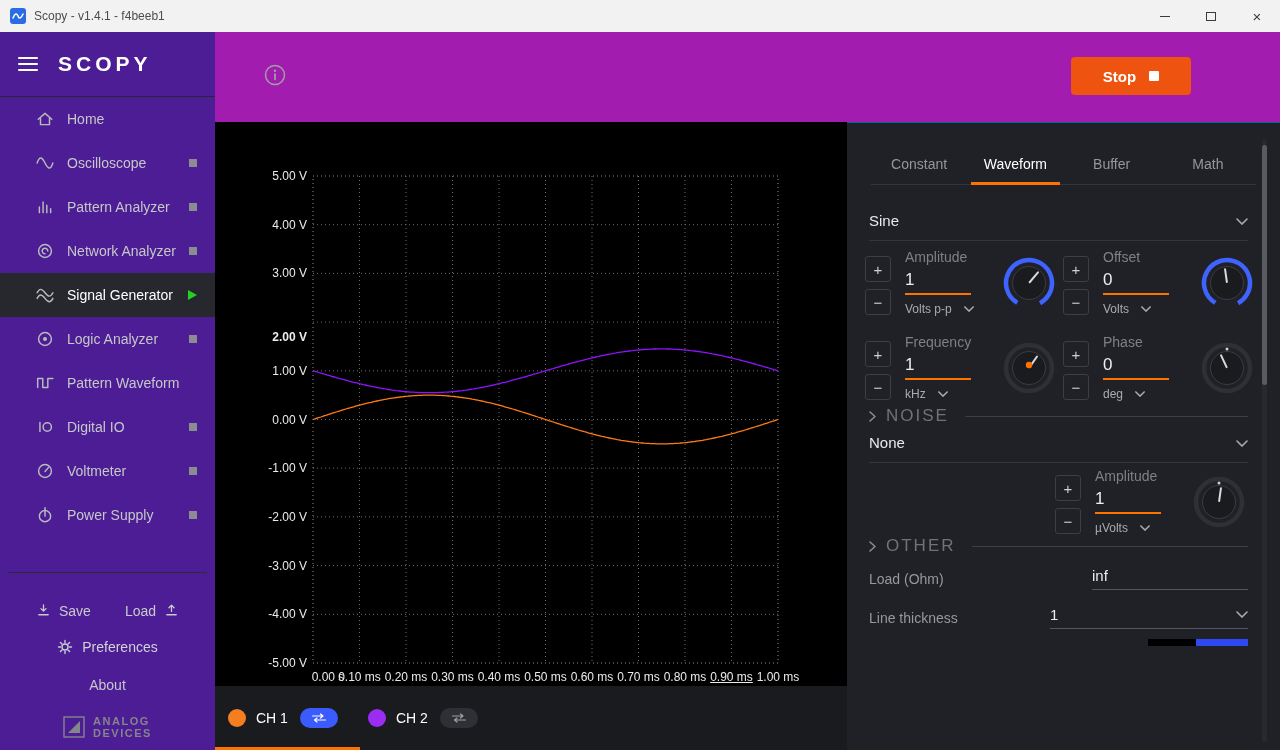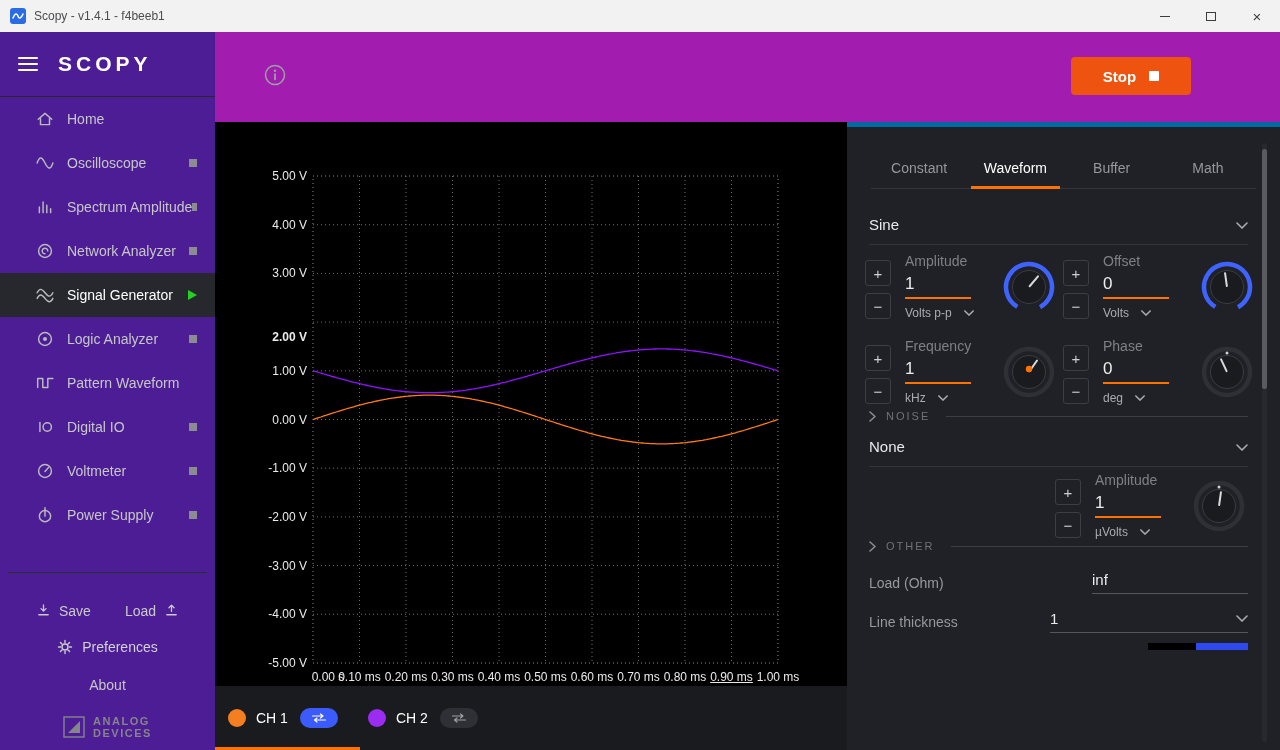--- a/index.html
+++ b/index.html
@@ -63,21 +63,21 @@
   .ch1 .ch-dot{background:#f57e21}
   .ch2 .ch-dot{background:#9b2df2}
   .ch-label{color:#fff;font-size:14px;margin:0 12px 0 10px}
   .ch-toggle{width:38px;height:20px;border-radius:10px;display:flex;align-items:center;justify-content:center;cursor:pointer}
   .ch1 .ch-toggle{background:#3b5bfd;color:#fff}
   .ch2 .ch-toggle{background:#2e3036;color:#9fa0a4}
   .ch-toggle svg{stroke:currentColor;fill:none;stroke-width:1.2;stroke-linecap:round;stroke-linejoin:round}
   .ch-underline{position:absolute;left:0;bottom:0;width:145px;height:3px;background:#ff7200}
 
   
-  .panel{flex:1;position:relative;background:#1f2126;border-top:5px solid #0369a1}
+  .panel{flex:1;position:relative;background:#1f2126;border-top:1px solid #0369a1}
   .tabs{position:absolute;left:24px;right:24px;top:20px;height:42px;display:flex;border-bottom:1px solid #33353a}
   .tab{flex:1;display:flex;align-items:center;justify-content:center;color:#96979b;font-size:14px;cursor:pointer;position:relative}
   .tab.active{color:#fff}
   .tab.active::after{content:"";position:absolute;left:4px;right:4px;bottom:-1px;height:3px;background:#ff7200}
 
   .select-row{position:absolute;left:22px;right:32px;display:flex;align-items:center;justify-content:space-between;color:#e8e9eb;font-size:15px;line-height:16px;border-bottom:1px solid #33353a;padding-bottom:11px;cursor:pointer}
   #sine-select{top:90px}
   #noise-select{top:312px}
   .chev svg{display:block}
 
@@ -99,21 +99,21 @@
   .ring-blue{stroke:#3f63ff}
   .ring-dark{stroke:#2e3035}
   .knob .face{fill:#1a1b1f;stroke:#3a3c41;stroke-width:1}
   .knob .needle{stroke:#d8d9db;stroke-width:2;stroke-linecap:round}
   .knob .mark{fill:#cfd0d3}
   .knob .orange-dot{fill:#ff7200}
 
   .section-header{position:absolute;left:22px;right:32px;display:flex;align-items:center;gap:10px;cursor:pointer}
   #noise-header{top:283px}
   #other-header{top:413px}
-  .section-title{color:#717277;font-size:11px;letter-spacing:2px}
+  .section-title{color:#717277;font-size:17px;letter-spacing:2px}
   .section-line{flex:1;height:1px;background:#3c3e43;margin-left:6px}
   .section-header svg{stroke:#8a8b8f;fill:none;stroke-width:1.6;stroke-linecap:round;stroke-linejoin:round}
 
   .field-row{position:absolute;left:22px;right:32px;height:26px}
   #load-row{top:444px}
   #thickness-row{top:483px}
   .field-label{position:absolute;left:0;top:4px;color:#97989c;font-size:14px}
   .field-input{position:absolute;right:0;top:0;color:#e9eaec;font-size:15px;border-bottom:1px solid #54565b;padding-bottom:5px}
   #load-input{left:223px}
   #thickness-input{left:181px;display:flex;justify-content:space-between;align-items:center}
@@ -180,21 +180,21 @@
             </span>
           <span class="mi-label">Oscilloscope</span>
           <span class="stop-ind"></span>
         </div>
         <div class="menu-item">
           <span class="mi">
               <svg viewBox="0 0 16 16">
                 <path d="M3 13V8M6.3 13V3.5M9.6 13V6.5M13 13V9.5"></path>
               </svg>
             </span>
-          <span class="mi-label">Spectrum Amplitude</span>
+          <span class="mi-label">Pattern Analyzer</span>
           <span class="stop-ind"></span>
         </div>
         <div class="menu-item">
           <span class="mi">
               <svg viewBox="0 0 16 16">
                 <circle cx="8" cy="8" r="5.7"></circle>
                 <path d="M10.5 8a2.5 2.5 0 1 0-2.5 2.5"></path>
               </svg>
             </span>
           <span class="mi-label">Network Analyzer</span>

